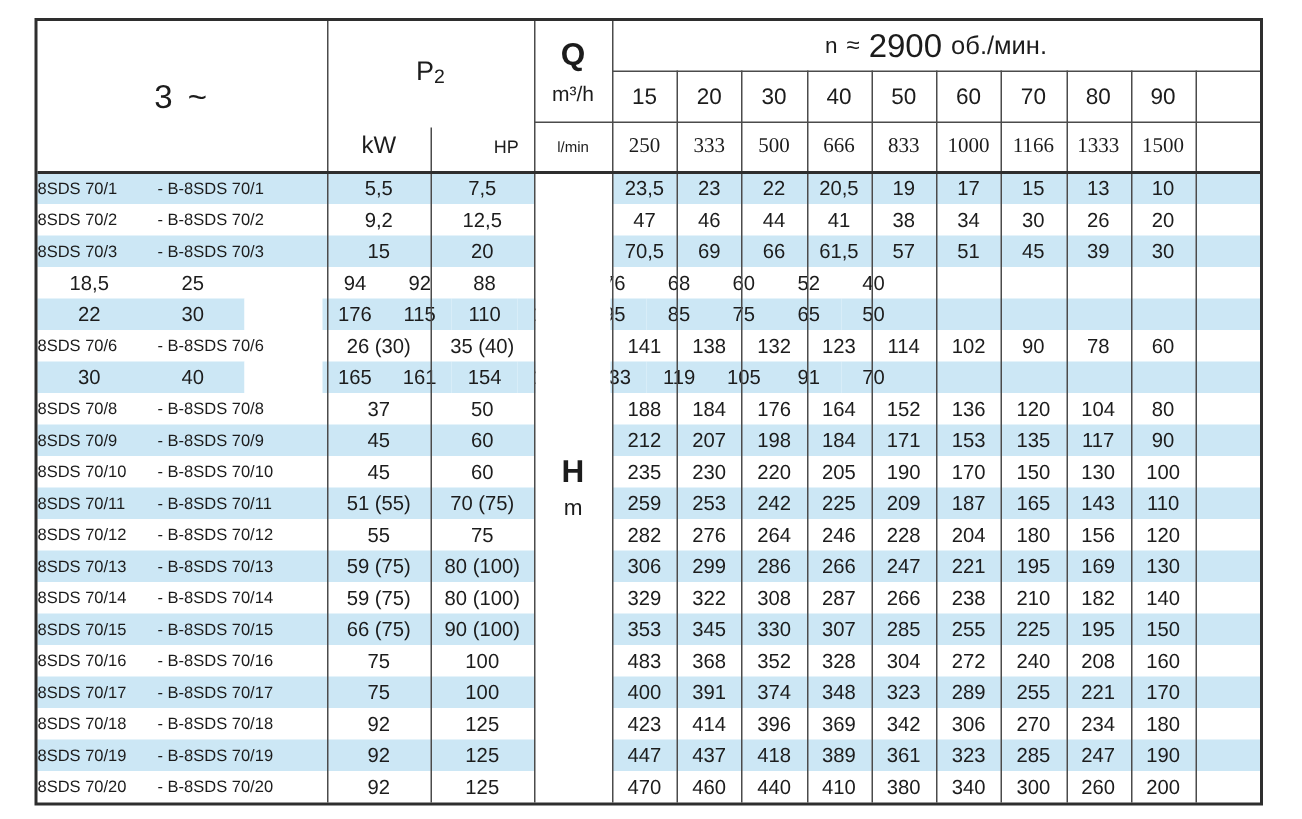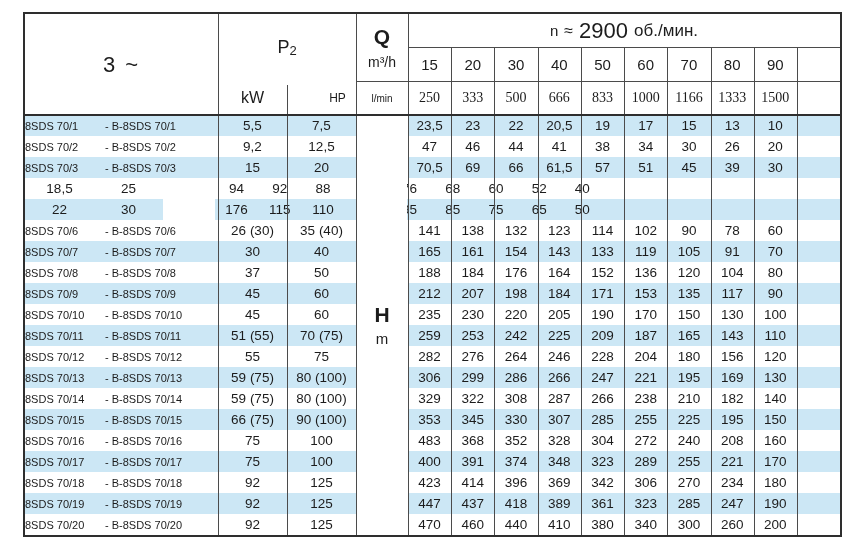--- a/index.html
+++ b/index.html
@@ -215,24 +215,20 @@
     <div class="cell val">123</div>
     <div class="cell val">114</div>
     <div class="cell val">102</div>
     <div class="cell val">90</div>
     <div class="cell val">78</div>
     <div class="cell val">60</div>
     <div class="cell last"></div>
   </div>
 
   <div class="row stripe">
-    <div class="cell model">
-      <span class="m1">8SDS 70/7</span>
-      <span class="m2">- B-8SDS 70/7</span>
-    </div>
     <div class="cell kwv">30</div>
     <div class="cell hpv">40</div>
     <div class="qgap"></div>
     <div class="cell val">165</div>
     <div class="cell val">161</div>
     <div class="cell val">154</div>
     <div class="cell val">143</div>
     <div class="cell val">133</div>
     <div class="cell val">119</div>
     <div class="cell val">105</div>

